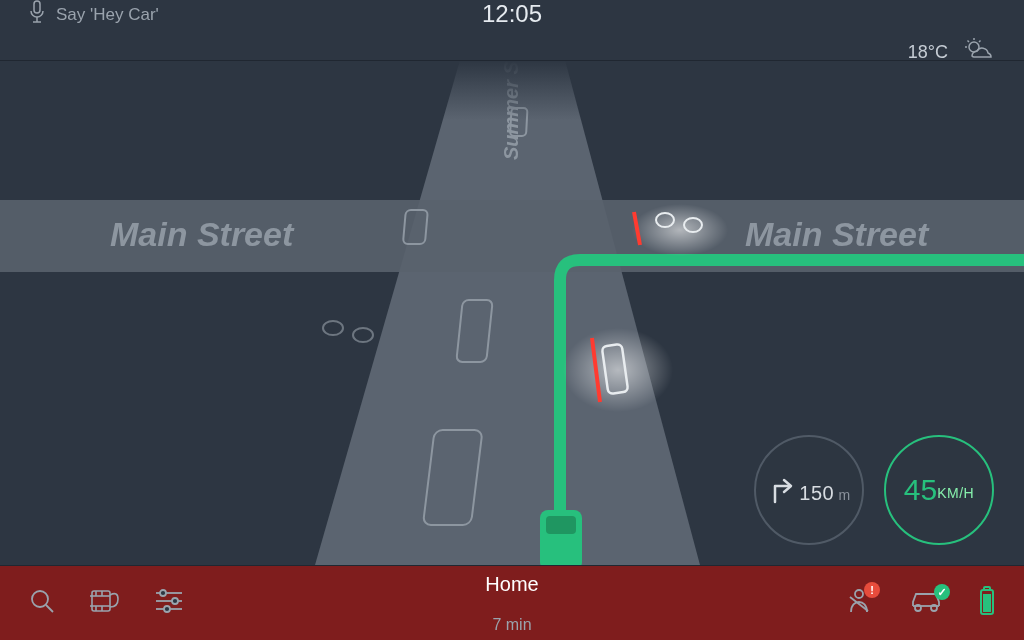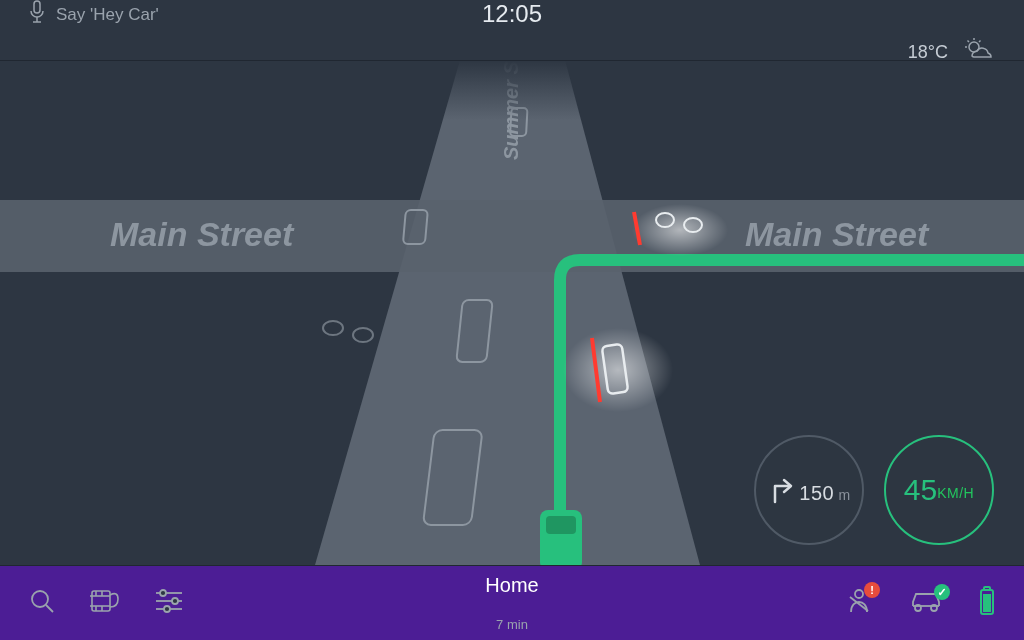--- a/index.html
+++ b/index.html
@@ -53,21 +53,21 @@
   
   .bottombar {
     position: absolute;
     bottom: 0; left: 0; right: 0;
     height: 75px;
     border-top: 1px solid #202731;
     display: flex;
     align-items: center;
     padding: 0 28px;
     z-index: 50;
-    background: #4c1d95;
+    background: #7f1d1d;
   }
   .bottombar .left-icons,
   .bottombar .right-icons {
     display: flex;
     gap: 34px;
     align-items: center;
   }
   .bottombar .center {
     position: absolute;
     left: 50%;
@@ -75,21 +75,21 @@
     text-align: center;
     cursor: pointer;
   }
   .bottombar .center .dest {
     color: #fff;
     font-size: 20px;
     font-weight: 500;
   }
   .bottombar .center .eta {
     color: #9aa3ad;
-    font-size: 13px;
+    font-size: 16px;
     margin-top: 20px;
   }
   .bottombar .right-icons { margin-left: auto; }
   .icon-btn { cursor: pointer; display:flex; align-items:center; justify-content:center; position: relative; }
   .badge {
     position: absolute;
     top: -4px; right: -6px;
     width: 16px; height: 16px;
     border-radius: 50%;
     display: flex; align-items: center; justify-content: center;
@@ -136,21 +136,21 @@
     color: #d8dde2;
     line-height: 1;
   }
   .gauge.speed .big { color: #27c07d; }
   .gauge .small {
     font-size: 14px;
     color: #8a929c;
     margin-top: 6px;
     letter-spacing: 0.5px;
   }
-  .gauge.speed .small { color: #22c55e; }
+  .gauge.speed .small { color: #86efac; }
   .gauge svg.arrow { margin-bottom: 2px; }
 
   .divider-top {
     position:absolute; top:60px; left:0; right:0; height:1px;
     background:#202731; z-index:49;
   }
 </style>
 </head>
 <body>
 

